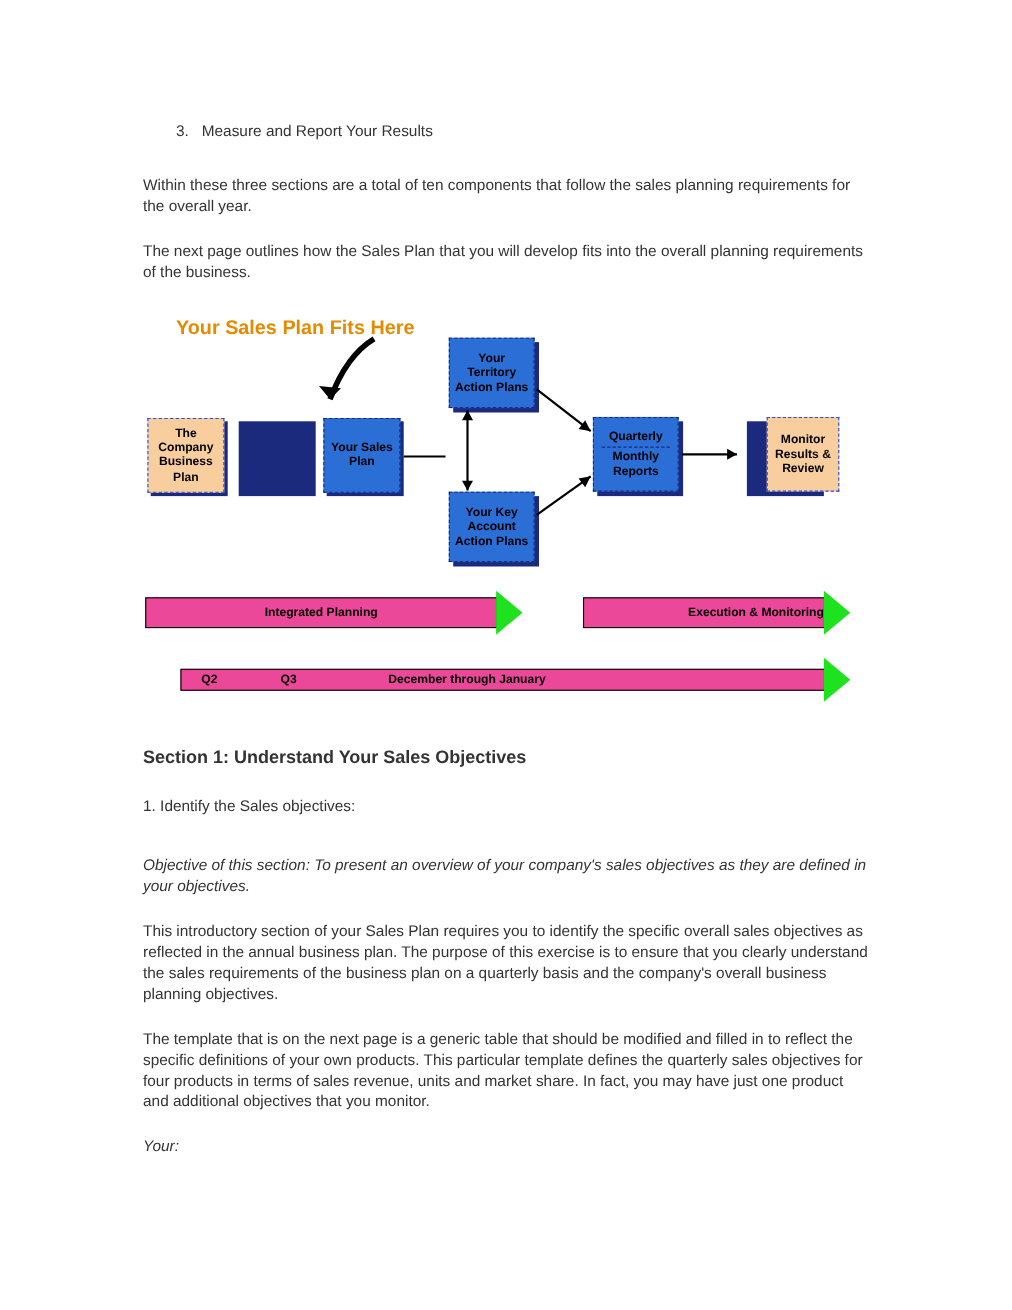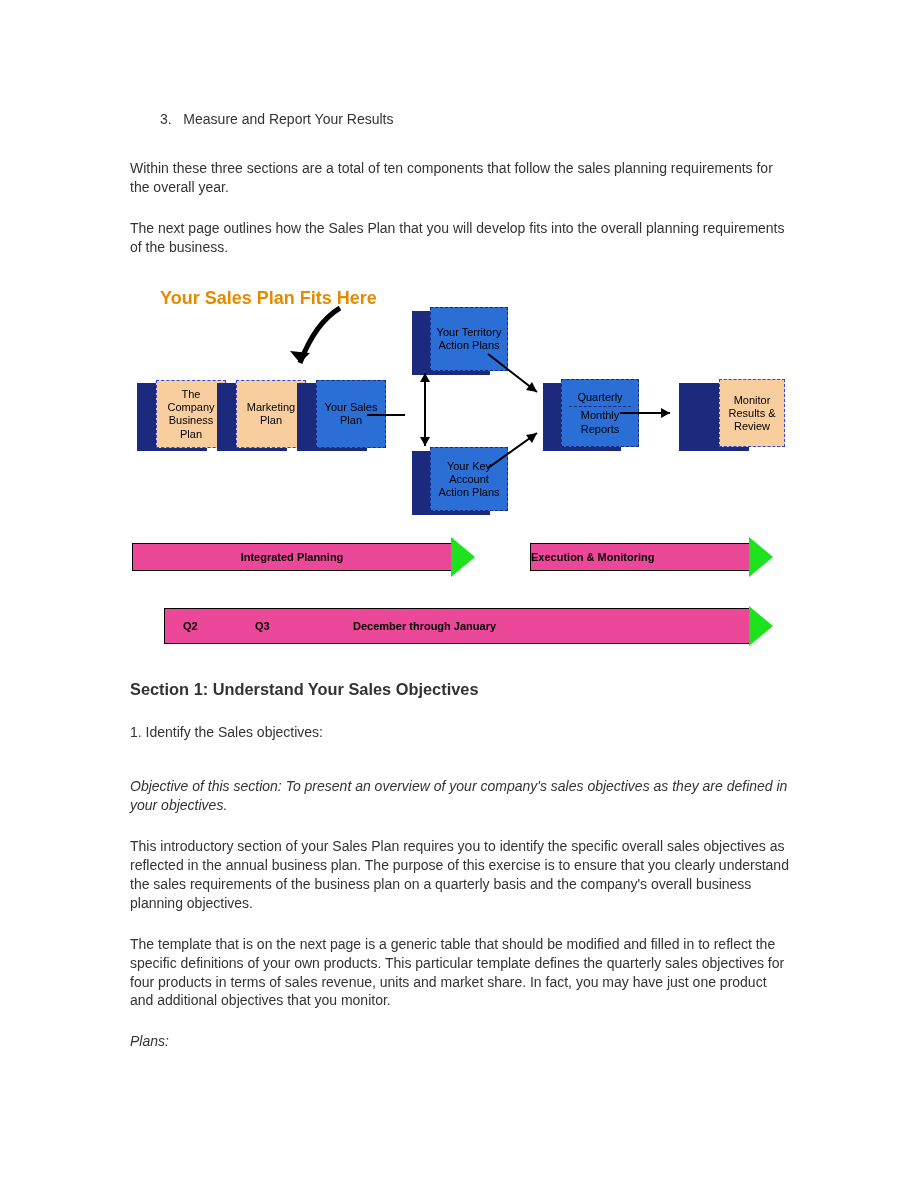--- a/index.html
+++ b/index.html
@@ -21,24 +21,23 @@
     color: #e58b00; font-family: Arial, sans-serif;
     font-weight: bold; font-size: 18px;
   }
   .shadow {
     position: absolute; background: #1b2a7c;
   }
   .box {
     position: absolute;
     display: flex; align-items: center; justify-content: center;
     text-align: center;
-    font-family: Arial, sans-serif; font-weight: normal; font-size: 11px;
+    font-family: Arial, sans-serif; font-weight: bold; font-size: 11px;
     line-height: 1.2;
     padding: 4px;
-    margin-left: 22px;
   }
   .peach { background: #f8ce9e; border: 1.5px dashed #2a4cd6; color: #000; }
   .blue  { background: #2a6ed6; border: 1.5px dashed #1b2a7c; color: #000; }
   .blue-split { flex-direction: column; }
   .blue-split .top, .blue-split .bot { width: 100%; padding: 2px 0; }
   .blue-split hr { width: 90%; border: none; border-top: 1.5px dashed #1b2a7c; }
   .green-arrow {
     position: absolute; background: #ec4899;
     border: 1px solid #000;
     display: flex; align-items: center;
@@ -76,21 +75,20 @@
 
   <svg class="arrow-svg" style="left:130px; top:25px;" width="120" height="80">
     <path d="M 80 5 Q 55 20 40 60" stroke="#000" stroke-width="5" fill="none"></path>
     <polygon points="40,60 30,48 50,50" fill="#000"></polygon>
   </svg>
 
   <div class="shadow" style="left:7px; top:105px; width:70px; height:68px;"></div>
   <div class="box peach" style="left:4px; top:102px; width:70px; height:68px;">The Company Business Plan</div>
 
   <div class="shadow" style="left:87px; top:105px; width:70px; height:68px;"></div>
-  <div class="box peach" style="left:84px; top:102px; width:70px; height:68px;">Marketing Plan</div>
 
   <div class="shadow" style="left:167px; top:105px; width:70px; height:68px;"></div>
   <div class="box blue" style="left:164px; top:102px; width:70px; height:68px;">Your Sales Plan</div>
 
   <div class="shadow" style="left:282px; top:33px; width:78px; height:64px;"></div>
   <div class="box blue" style="left:278px; top:29px; width:78px; height:64px;">Your Territory Action Plans</div>
 
   <div class="shadow" style="left:282px; top:173px; width:78px; height:64px;"></div>
   <div class="box blue" style="left:278px; top:169px; width:78px; height:64px;">Your Key Account Action Plans</div>
 
@@ -118,29 +116,29 @@
     <line x1="358" y1="190" x2="407" y2="155" stroke="#000" stroke-width="2"></line>
     <polygon points="407,155 396,157 402,165" fill="#000"></polygon>
 
     <line x1="490" y1="135" x2="540" y2="135" stroke="#000" stroke-width="2"></line>
     <polygon points="540,135 531,130 531,140" fill="#000"></polygon>
   </svg>
 
   <div class="green-arrow" style="left:2px; top:265px; width:320px; height:28px; justify-content:center;">
     <span>Integrated Planning</span>
   </div>
-  <div class="green-arrow" style="left:400px; top:265px; width:220px; height:28px; justify-content:flex-start;">
+  <div class="green-arrow" style="left:400px; top:265px; width:220px; height:28px; justify-content:flex-end;">
     <span>Execution &amp; Monitoring</span>
   </div>
 
-  <div class="green-arrow" style="left:34px; top:330px; width:586px; height:36px;padding-left:20px;">
+  <div class="green-arrow" style="left:34px; top:330px; width:586px; height:20px;padding-left:20px;">
     <span class="tick" style="left:18px;">Q2</span>
     <span class="tick" style="left:90px;">Q3</span>
     <span class="tick" style="left:188px;">December  through   January</span>
   </div>
 </div>
 
 <h3 class="section-head">Section 1: Understand Your Sales Objectives</h3>
 <h4 class="subsection-head">1. Identify the Sales objectives:</h4>
 <p class="italic">Objective of this section: To present an overview of your company's sales objectives as they are defined in your objectives.</p>
 <p class="para">This introductory section of your Sales Plan requires you to identify the specific overall sales objectives as reflected in the annual business plan. The purpose of this exercise is to ensure that you clearly understand the sales requirements of the business plan on a quarterly basis and the company's overall business planning objectives.</p>
 <p class="para">The template that is on the next page is a generic table that should be modified and filled in to reflect the specific definitions of your own products. This particular template defines the quarterly sales objectives for four products in terms of sales revenue, units and market share. In fact, you may have just one product and additional objectives that you monitor.</p>
-<p class="hints">Plans:</p>
+<p class="hints">Your:</p>
 
 </body></html>

